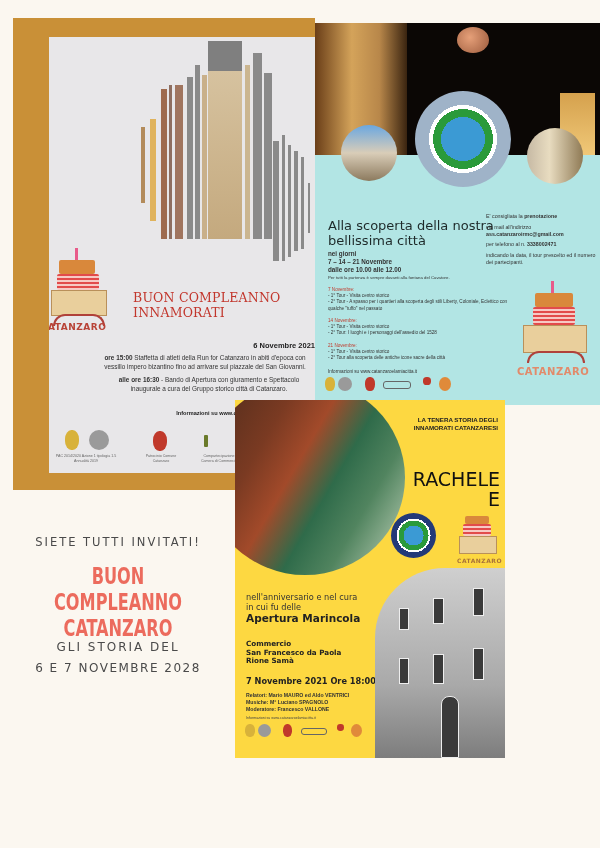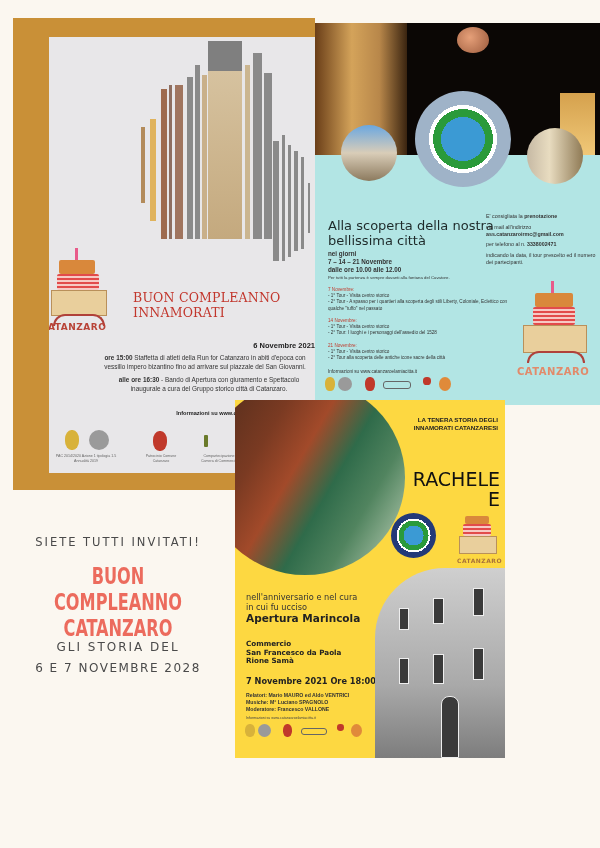--- a/index.html
+++ b/index.html
@@ -195,21 +195,21 @@
   <div class="circle-photo" style="left:156px;top:113px;width:45px;height:45px;background:radial-gradient(circle,#3b9ad4 0 10px,#2a9a3a 10px 15px,#ffffff 15px 17px,#233a78 17px);"></div>
   <div class="cake" style="left:218px;top:108px;width:50px;height:60px;">
     <div class="layer-top" style="left:12px;top:8px;width:24px;height:8px;"></div>
     <div class="layer-mid" style="left:10px;top:16px;width:28px;height:12px;"></div>
     <div class="layer-base" style="left:6px;top:28px;width:36px;height:16px;"></div>
     <div class="label" style="left:4px;top:49px;font-size:6px;color:#a8723a;">CATANZARO</div>
   </div>
 
   <div class="abs" id="p3-ann">
     <div>nell'anniversario e nel cura</div>
-    <div>in cui fu ucciso</div>
+    <div>in cui fu delle</div>
   </div>
   <div class="abs" id="p3-name">Apertura Marincola</div>
   <div class="abs" id="p3-place">
     <div>Commercio</div>
     <div>San Francesco da Paola</div>
     <div>Rione Samà</div>
   </div>
   <div class="abs" id="p3-datetime">7 Novembre 2021 Ore 18:00</div>
   <div class="abs" id="p3-credits">
     <div>Relatori: Mario MAURO ed Aldo VENTRICI</div>

